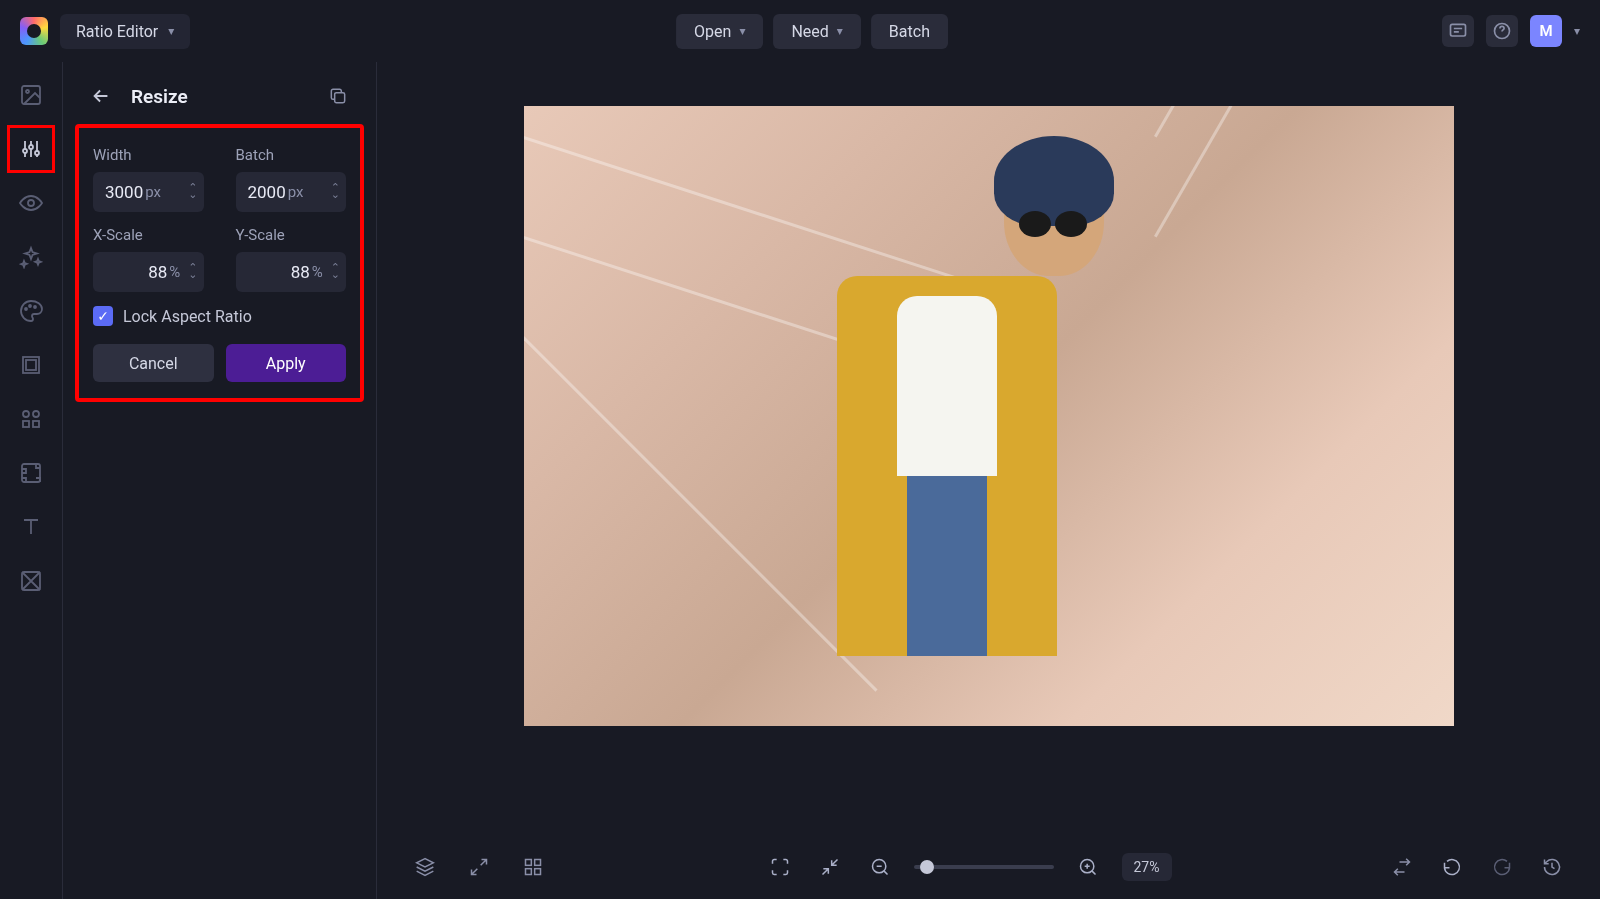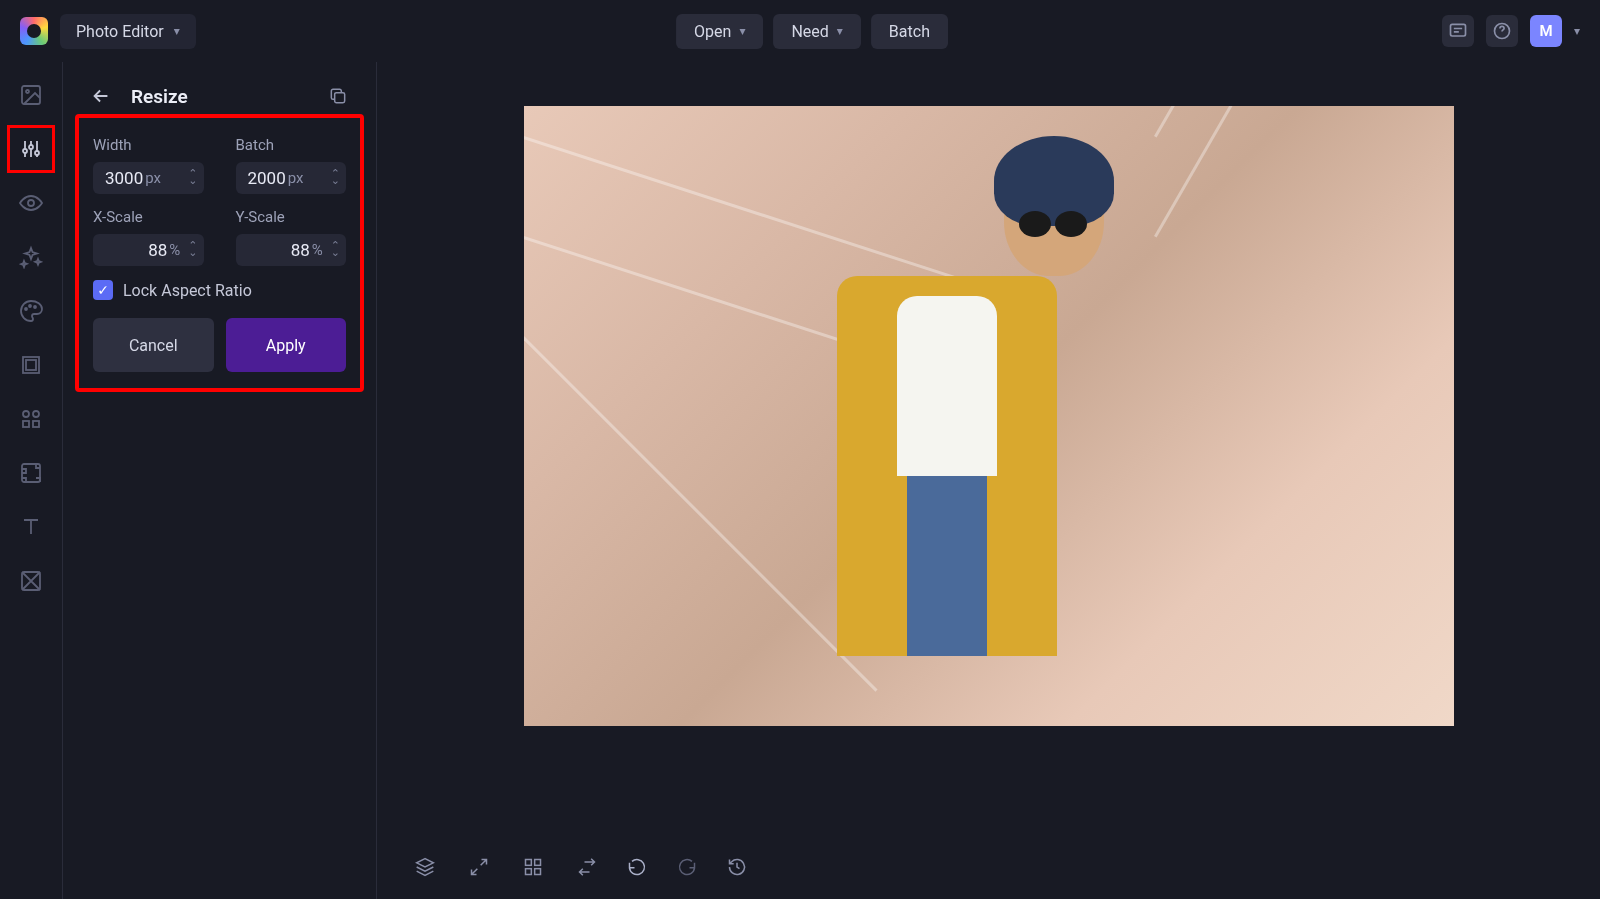--- a/index.html
+++ b/index.html
@@ -20,36 +20,36 @@
 
 .main { display: flex; height: calc(899px - 62px); }
 
 
 .rail { width: 63px; border-right: 1px solid #2a2c3a; display: flex; flex-direction: column; align-items: center; padding-top: 20px; gap: 28px; }
 .rail-icon { width: 26px; height: 26px; display: flex; align-items: center; justify-content: center; color: #5a5e74; cursor: pointer; }
 .rail-icon.highlighted { outline: 3px solid #ff0000; outline-offset: 8px; color: #c5c8d8; }
 
 
 .panel { width: 314px; border-right: 1px solid #2a2c3a; padding: 18px 0; }
-.panel-header { display: flex; align-items: center; gap: 14px; padding: 0 22px 2px 22px; }
+.panel-header { display: flex; align-items: center; gap: 14px; padding: 0 22px 12px 22px; }
 .panel-title { font-size: 19px; font-weight: 600; color: #eceef7; }
 .panel-header-right { margin-left: auto; }
 .highlight-box { margin: 0 12px; border: 4px solid #ff0000; border-radius: 4px; padding: 18px 14px 16px 14px; }
 .field-row { display: flex; gap: 32px; margin-bottom: 14px; }
 .field { flex: 1; }
 .field-label { font-size: 15px; color: #9da2b8; margin-bottom: 8px; display: block; }
-.spinner { display: flex; align-items: center; background: #262836; border-radius: 6px; height: 32px; padding: 0 6px 0 12px; }
+.spinner { display: flex; align-items: center; background: #262836; border-radius: 6px; height: 40px; padding: 0 6px 0 12px; }
 .spinner-val { color: #e8eaf5; font-size: 17px; }
 .spinner-unit { color: #8a8fa8; font-size: 15px; margin-left: 2px; }
 .spinner-arrows { margin-left: auto; display: flex; flex-direction: column; gap: 0; color: #7a7f96; }
 .spinner-arrows span { line-height: 0.6; font-size: 11px; cursor: pointer; }
 .checkbox-row { display: flex; align-items: center; gap: 10px; margin: 14px 0 18px 0; }
 .checkbox { width: 20px; height: 20px; background: #5b6bf5; border-radius: 4px; display: flex; align-items: center; justify-content: center; color: #fff; font-size: 14px; }
 .btn-row { display: flex; gap: 12px; }
-.btn { flex: 1; height: 54px; border-radius: 6px; font-size: 16px; display: flex; align-items: center; justify-content: center; cursor: pointer; }
+.btn { flex: 1; height: 38px; border-radius: 6px; font-size: 16px; display: flex; align-items: center; justify-content: center; cursor: pointer; }
 .btn-cancel { background: #2e3040; color: #d5d8e6; }
 .btn-apply { background: #4c1d95; color: #fff; }
 .help-row { margin: 16px 22px; padding: 10px 14px; background: #232533; border-radius: 6px; display: flex; align-items: center; gap: 10px; font-size: 15px; color: #aab0c8; }
 .help-link { color: #7b85ff; cursor: pointer; }
 
 
 .canvas-wrap { flex: 1; display: flex; flex-direction: column; position: relative; }
 .canvas { flex: 1; display: flex; align-items: flex-start; justify-content: center; padding: 44px 0 0 0; }
 .img-placeholder { width: 930px; height: 620px; background: linear-gradient(135deg, #e8c9b8 0%, #d9b8a6 25%, #c9a893 50%, #e8c9b8 75%, #f0d8c8 100%); position: relative; overflow: hidden; }
 .img-subject { position: absolute; left: 38%; top: 8%; width: 38%; height: 90%; }
@@ -75,21 +75,21 @@
 
 svg { display: block; }
 .chev { font-size: 12px; color: #8a8fa8; }
 </style>
 </head>
 <body>
 
 <div class="header">
   <div class="logo"></div>
   <div class="dropdown-btn">
-    <span>Photo Editor</span>
+    <span>Ratio Editor</span>
     <span class="chev">▾</span>
   </div>
   <div class="header-center">
     <div class="header-btn">
       <span>Open</span>
       <span class="chev">▾</span>
     </div>
     <div class="header-btn">
       <span>Need</span>
       <span class="chev">▾</span>
@@ -314,20 +314,48 @@
         <div class="icon-btn">
           <svg width="20" height="20" viewBox="0 0 24 24" fill="none" stroke="#8a8fa8" stroke-width="1.8">
               <rect x="3" y="3" width="7" height="7"></rect>
               <rect x="14" y="3" width="7" height="7"></rect>
               <rect x="3" y="14" width="7" height="7"></rect>
               <rect x="14" y="14" width="7" height="7"></rect>
             </svg>
         </div>
       </div>
 
+      <div class="bottom-center">
+        <div class="icon-btn">
+          <svg width="20" height="20" viewBox="0 0 24 24" fill="none" stroke="#aab0c8" stroke-width="1.8">
+              <path d="M8 3H5a2 2 0 00-2 2v3M21 8V5a2 2 0 00-2-2h-3M3 16v3a2 2 0 002 2h3M16 21h3a2 2 0 002-2v-3"></path>
+            </svg>
+        </div>
+        <div class="icon-btn">
+          <svg width="20" height="20" viewBox="0 0 24 24" fill="none" stroke="#aab0c8" stroke-width="1.8">
+              <path d="M4 14h6v6M20 10h-6V4M14 10l7-7M10 14l-7 7"></path>
+            </svg>
+        </div>
+        <div class="icon-btn">
+          <svg width="20" height="20" viewBox="0 0 24 24" fill="none" stroke="#aab0c8" stroke-width="1.8">
+              <circle cx="11" cy="11" r="8"></circle>
+              <path d="M8 11h6M21 21l-4.35-4.35"></path>
+            </svg>
+        </div>
+        <div class="zoom-slider">
+          <div class="zoom-handle"></div>
+        </div>
+        <div class="icon-btn">
+          <svg width="20" height="20" viewBox="0 0 24 24" fill="none" stroke="#aab0c8" stroke-width="1.8">
+              <circle cx="11" cy="11" r="8"></circle>
+              <path d="M11 8v6M8 11h6M21 21l-4.35-4.35"></path>
+            </svg>
+        </div>
+        <div class="zoom-val">27%</div>
+      </div>
 
       <div class="bottom-right">
         <div class="icon-btn">
           <svg width="20" height="20" viewBox="0 0 24 24" fill="none" stroke="#8a8fa8" stroke-width="1.8">
               <path d="M17 2l4 4-4 4M7 22l-4-4 4-4M21 6H9M3 18h12"></path>
             </svg>
         </div>
         <div class="icon-btn">
           <svg width="20" height="20" viewBox="0 0 24 24" fill="none" stroke="#aab0c8" stroke-width="1.8">
               <path d="M3 7v6h6M3 13a9 9 0 1 0 3-7.7"></path>

